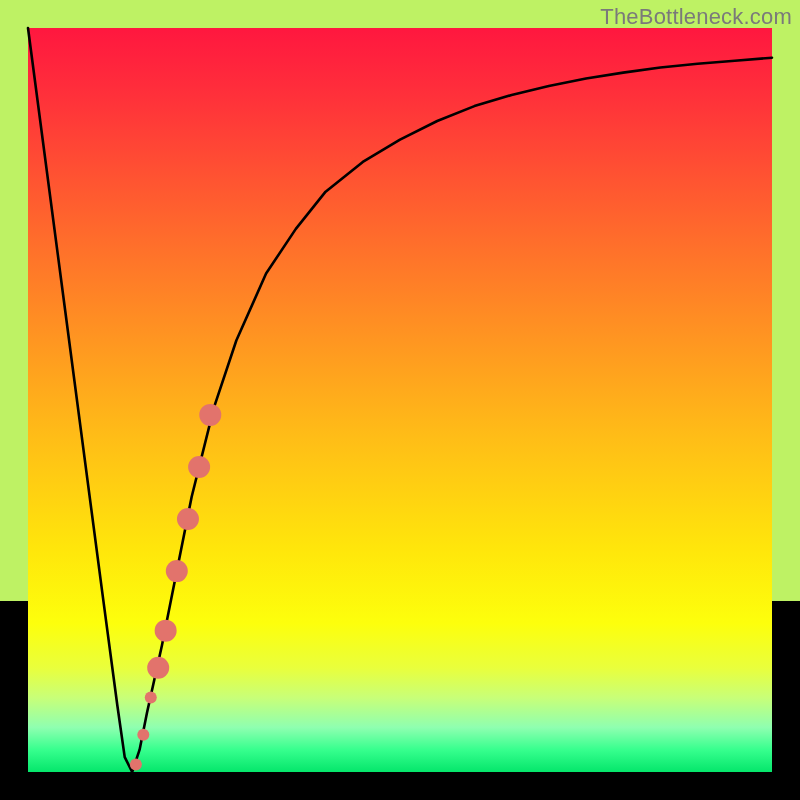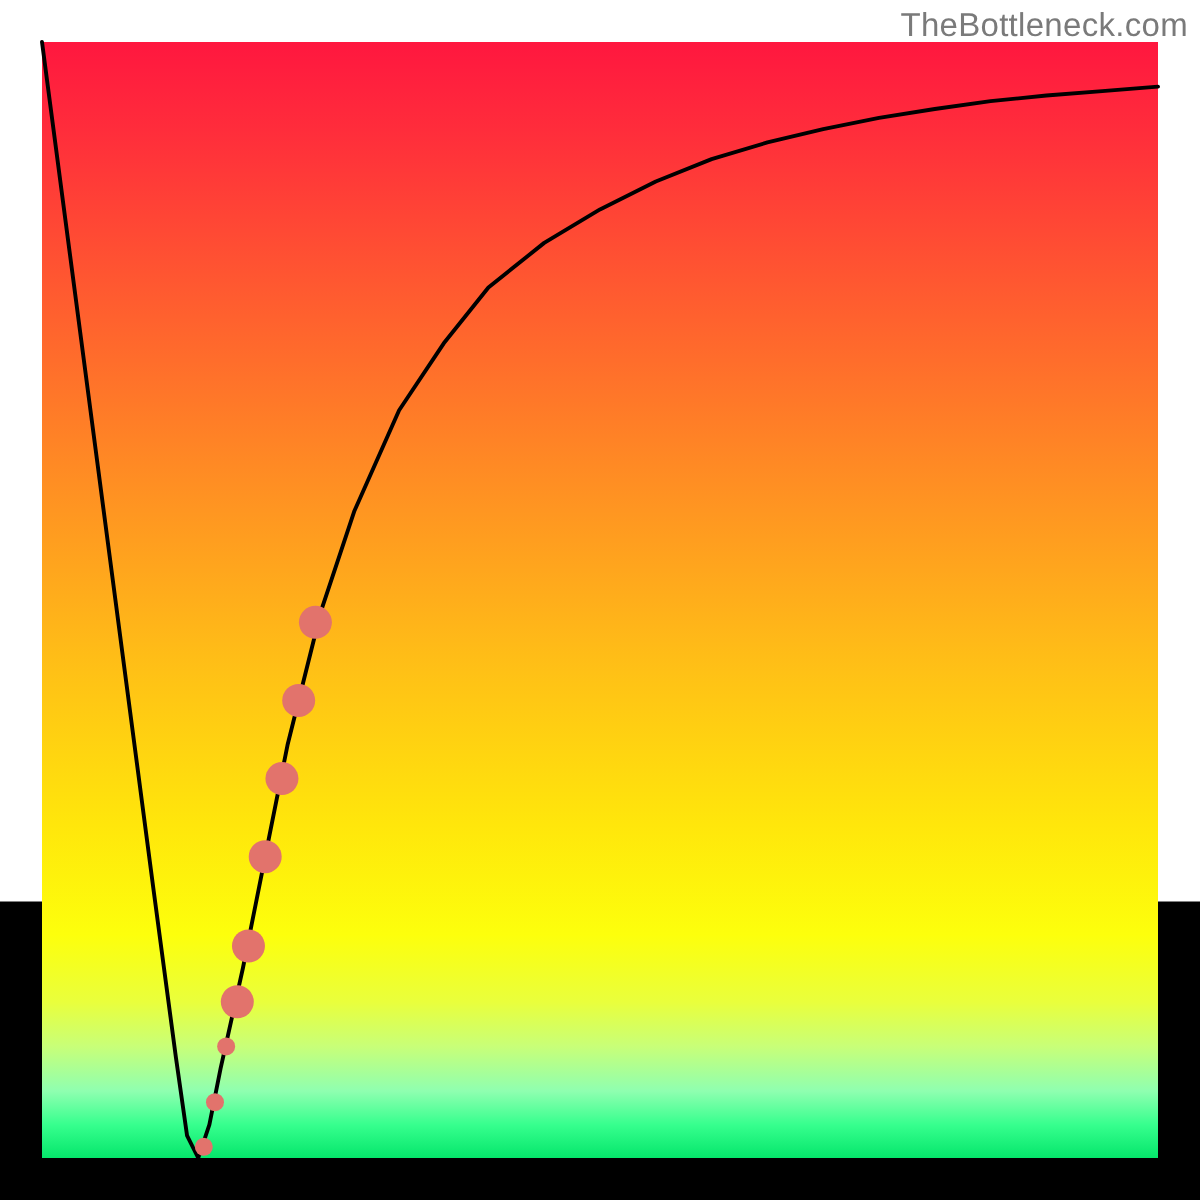--- a/index.html
+++ b/index.html
@@ -8,21 +8,21 @@
     width: 800px;
     height: 800px;
     overflow: hidden;
     background: #000;
     font-family: Arial, Helvetica, sans-serif;
   }
   .frame {
     position: relative;
     width: 800px;
     height: 601px;
-    background: #ffffff;
+    background: #bef264;
   }
   .plot-area {
     position: absolute;
     left: 28px;
     top: 28px;
     width: 744px;
     height: 744px;
     background: linear-gradient(to bottom,
       #ff173f 0%,
       #ff2d3b 8%,

